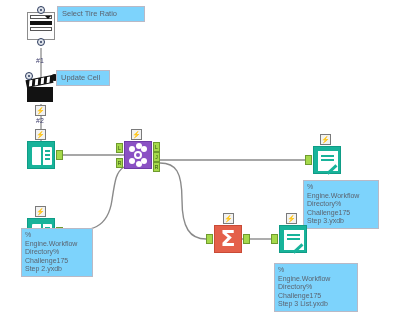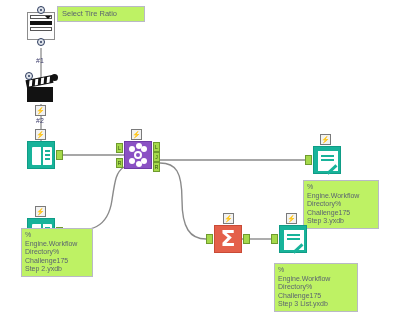--- a/index.html
+++ b/index.html
@@ -74,21 +74,21 @@
     box-sizing: border-box;
     font-size: 7px;
     line-height: 9px;
     text-align: center;
     color: #222;
   }
 
   
   .anno {
     position: absolute;
-    background: #bef264;
+    background: #7dd3fc;
     border: 1px solid #b9b9c6;
     color: #5b6470;
     font-size: 7px;
     line-height: 8.6px;
     padding: 2px 3px;
     box-sizing: border-box;
     font-family: "Liberation Sans", sans-serif;
     white-space: pre-line;
   }
   .anno.title {
@@ -333,20 +333,21 @@
             <i style="left:9px;"></i>
           <i style="left:15px;"></i>
             <i style="left:21px;"></i>
         </span>
         <span class="knob"></span>
       </div>
       <span class="gearnub" style="left:-2px; top:-4px;"></span>
     </div>
   </div>
 
+  <div class="anno title" style="left:56px; top:70px; width:54px;">Update Cell</div>
 
   <span class="badge" style="left:35px; top:105px;">⚡</span>
 
   <span class="conn-label" style="left:36px; top:117px;">#2</span>
 
   <span class="badge" style="left:35px; top:129px;">⚡</span>
 
   <div class="node" style="left:27px; top:141px;">
     <div class="node-icon">
       <div class="glyph-book">

